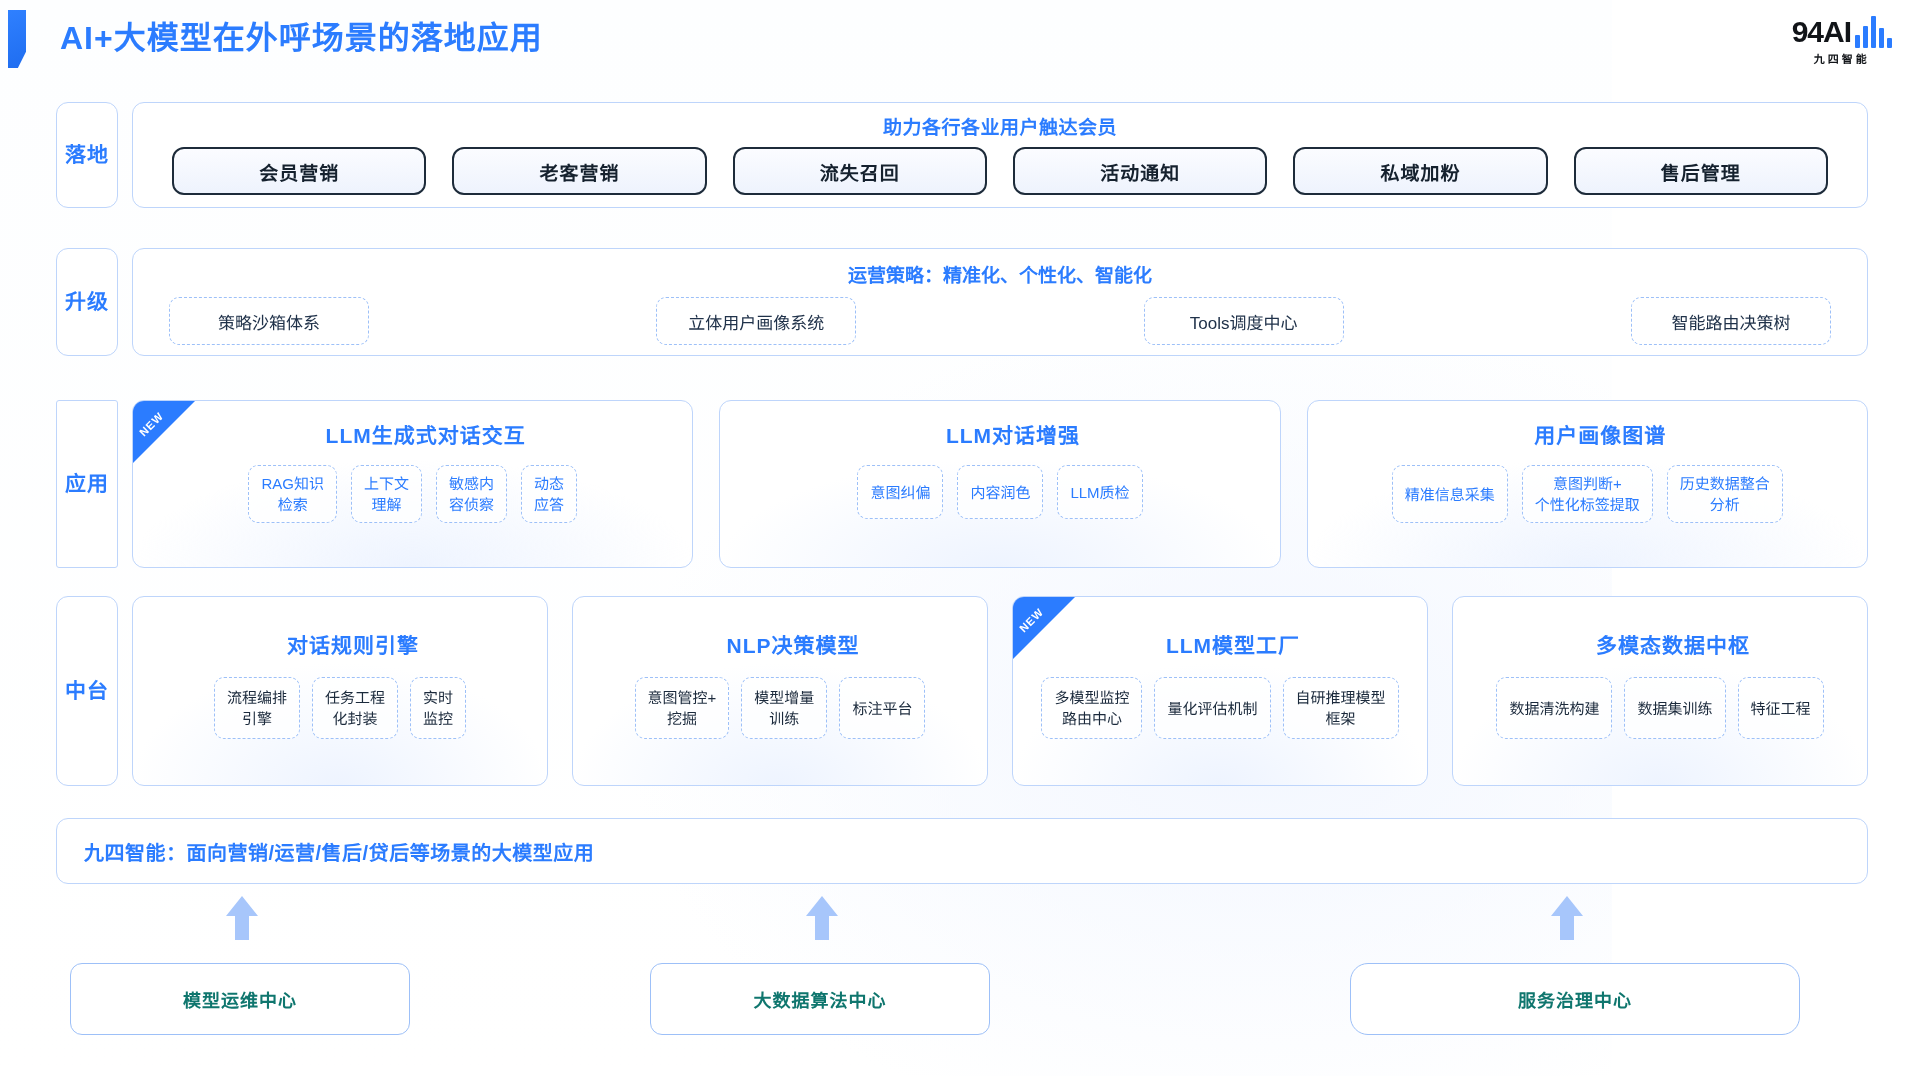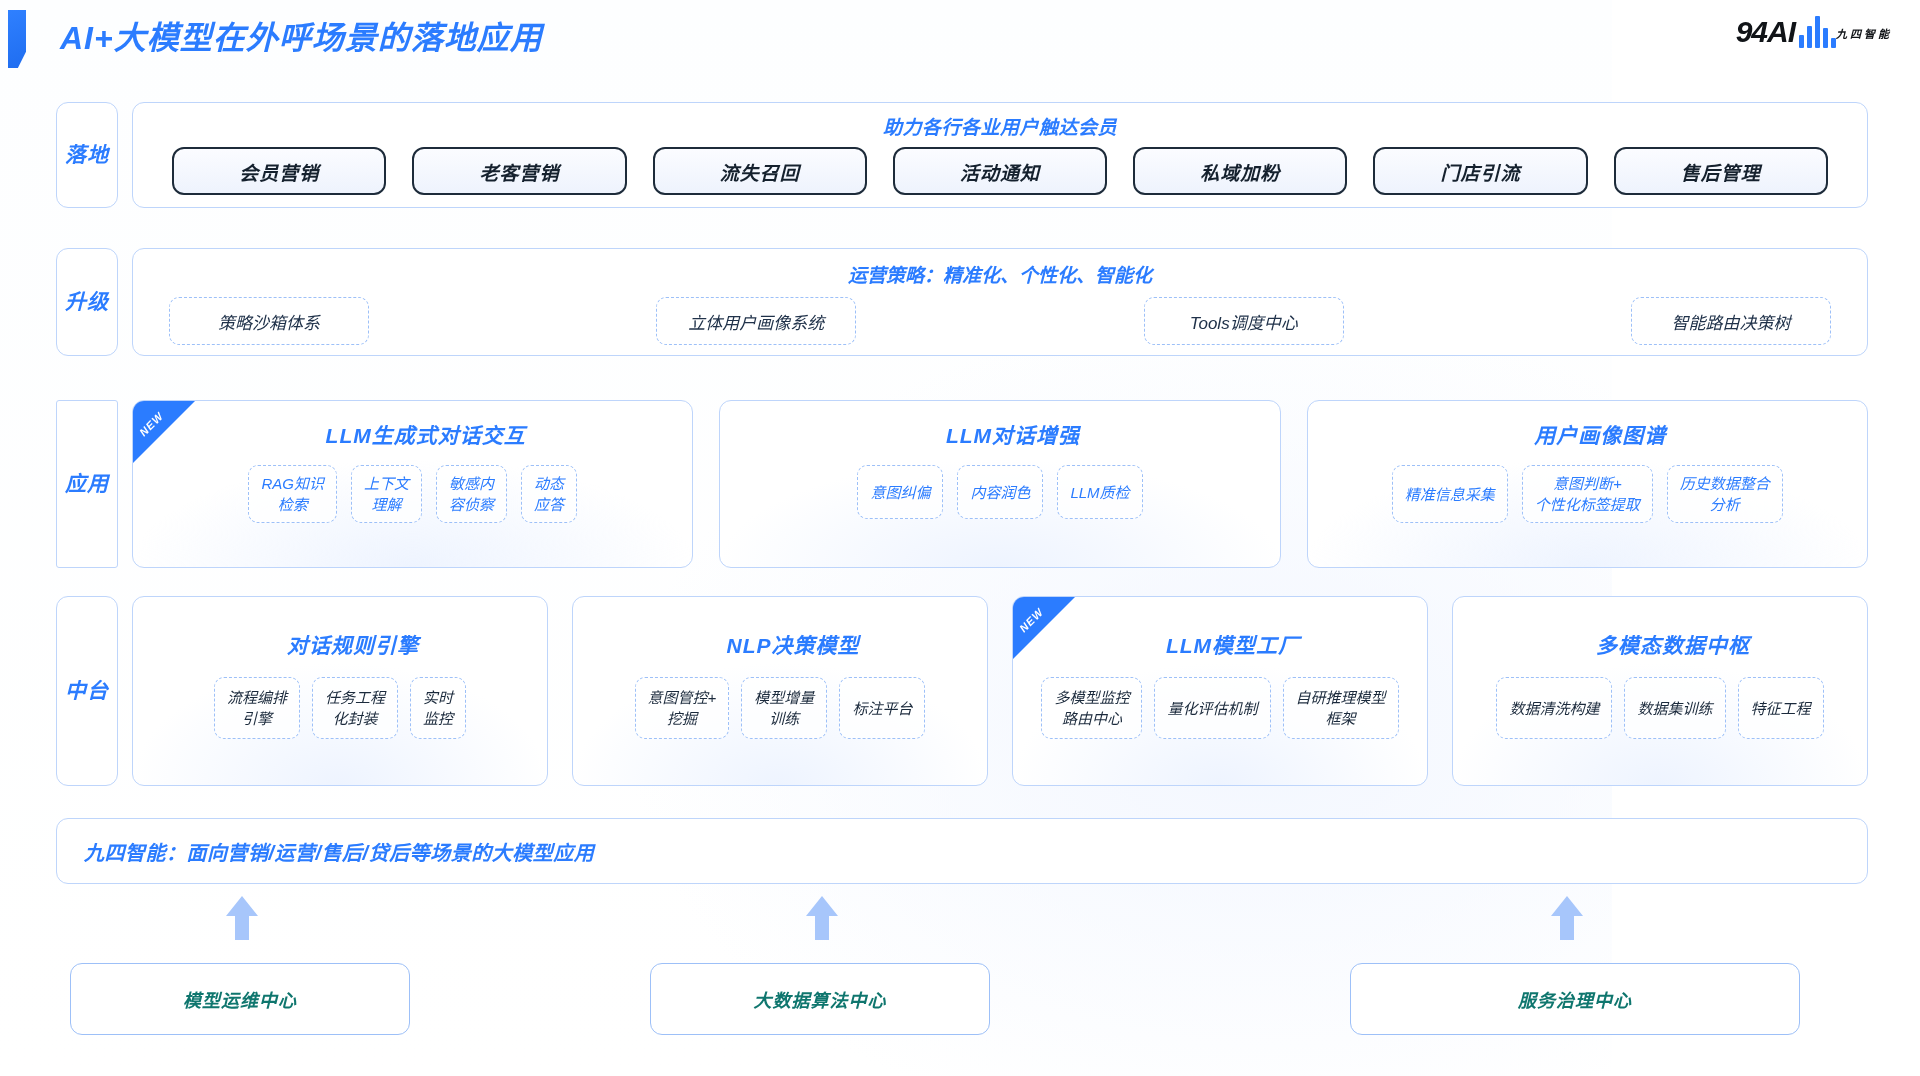--- a/index.html
+++ b/index.html
@@ -9,40 +9,39 @@
     background: #ffffff;
     font-family: "Liberation Sans", "DejaVu Sans", sans-serif;
     overflow: hidden;
   }
   #page {
     position: relative;
     width: 1612px; height: 1076px;
     background:
       radial-gradient(ellipse 900px 600px at 78% 68%, #f3f7ff 0%, rgba(243,247,255,0) 70%),
       linear-gradient(180deg, #fdfeff 0%, #ffffff 100%);
-    font-style: italic;
   }
 
   
   .header {
     position: absolute; left: 0; top: 0; width: 1920px; height: 82px;
   }
   .header-accent {
     position: absolute; left: 8px; top: 10px; width: 18px; height: 58px;
     background: linear-gradient(160deg, #2f80ff 0%, #1f6df0 100%);
     clip-path: polygon(0 0, 100% 0, 100% 72%, 55% 100%, 0 100%);
   }
   .header-title {
     position: absolute; left: 60px; top: 14px;
     font-size: 32px; font-weight: bold; color: #2b7cff;
     letter-spacing: 1px; line-height: 48px;
   }
   .logo {
     position: absolute; right: 28px; top: 16px;
-    display: flex; flex-direction: row; align-items: center;
+    display: flex; flex-direction: column; align-items: center;
   }
   .logo-top { display: flex; align-items: flex-end; }
   .logo-word {
     font-size: 30px; font-weight: bold; color: #111418;
     letter-spacing: -1px; line-height: 32px;
     font-family: "Liberation Sans", sans-serif;
   }
   .logo-bars { display: flex; align-items: flex-end; gap: 3px; margin-left: 4px; height: 32px; }
   .logo-bars i { display: block; width: 5px; background: #2b7cff; border-radius: 1px; }
   .logo-bars i:nth-child(1) { height: 13px; }
@@ -216,21 +215,20 @@
       <span>落地</span>
     </div>
     <div class="row-body">
       <div class="r1-caption">助力各行各业用户触达会员</div>
       <div class="pill-strip">
           <div class="pill">会员营销</div>
           <div class="pill">老客营销</div>
           <div class="pill">流失召回</div>
           <div class="pill">活动通知</div>
           <div class="pill">私域加粉</div>
-          <div class="pill">门店引流</div>
           <div class="pill">售后管理</div>
         </div>
     </div>
   </div>
 
   <div class="row" id="row2">
     <div class="row-label">
       <span>升级</span>
     </div>
     <div class="row-body">
@@ -351,16 +349,16 @@
         <svg width="34" height="46" viewBox="0 0 34 46">
           <path d="M17 1 L33 21 L24 21 L24 45 L10 45 L10 21 L1 21 Z" fill="#a7c6fb"></path>
         </svg>
       </div>
       <div class="foot-card" style="left: 580px; width: 340px;">大数据算法中心</div>
       <div class="foot-arrow" style="left: 1480px;">
         <svg width="34" height="46" viewBox="0 0 34 46">
           <path d="M17 1 L33 21 L24 21 L24 45 L10 45 L10 21 L1 21 Z" fill="#a7c6fb"></path>
         </svg>
       </div>
-      <div class="foot-card" style="left: 1280px; width: 450px;">服务治理中心</div>
+      <div class="foot-card" style="left: 1280px; width: 450px; border-radius: 18px;">服务治理中心</div>
     </div>
 
 </div>
 
 </body></html>

